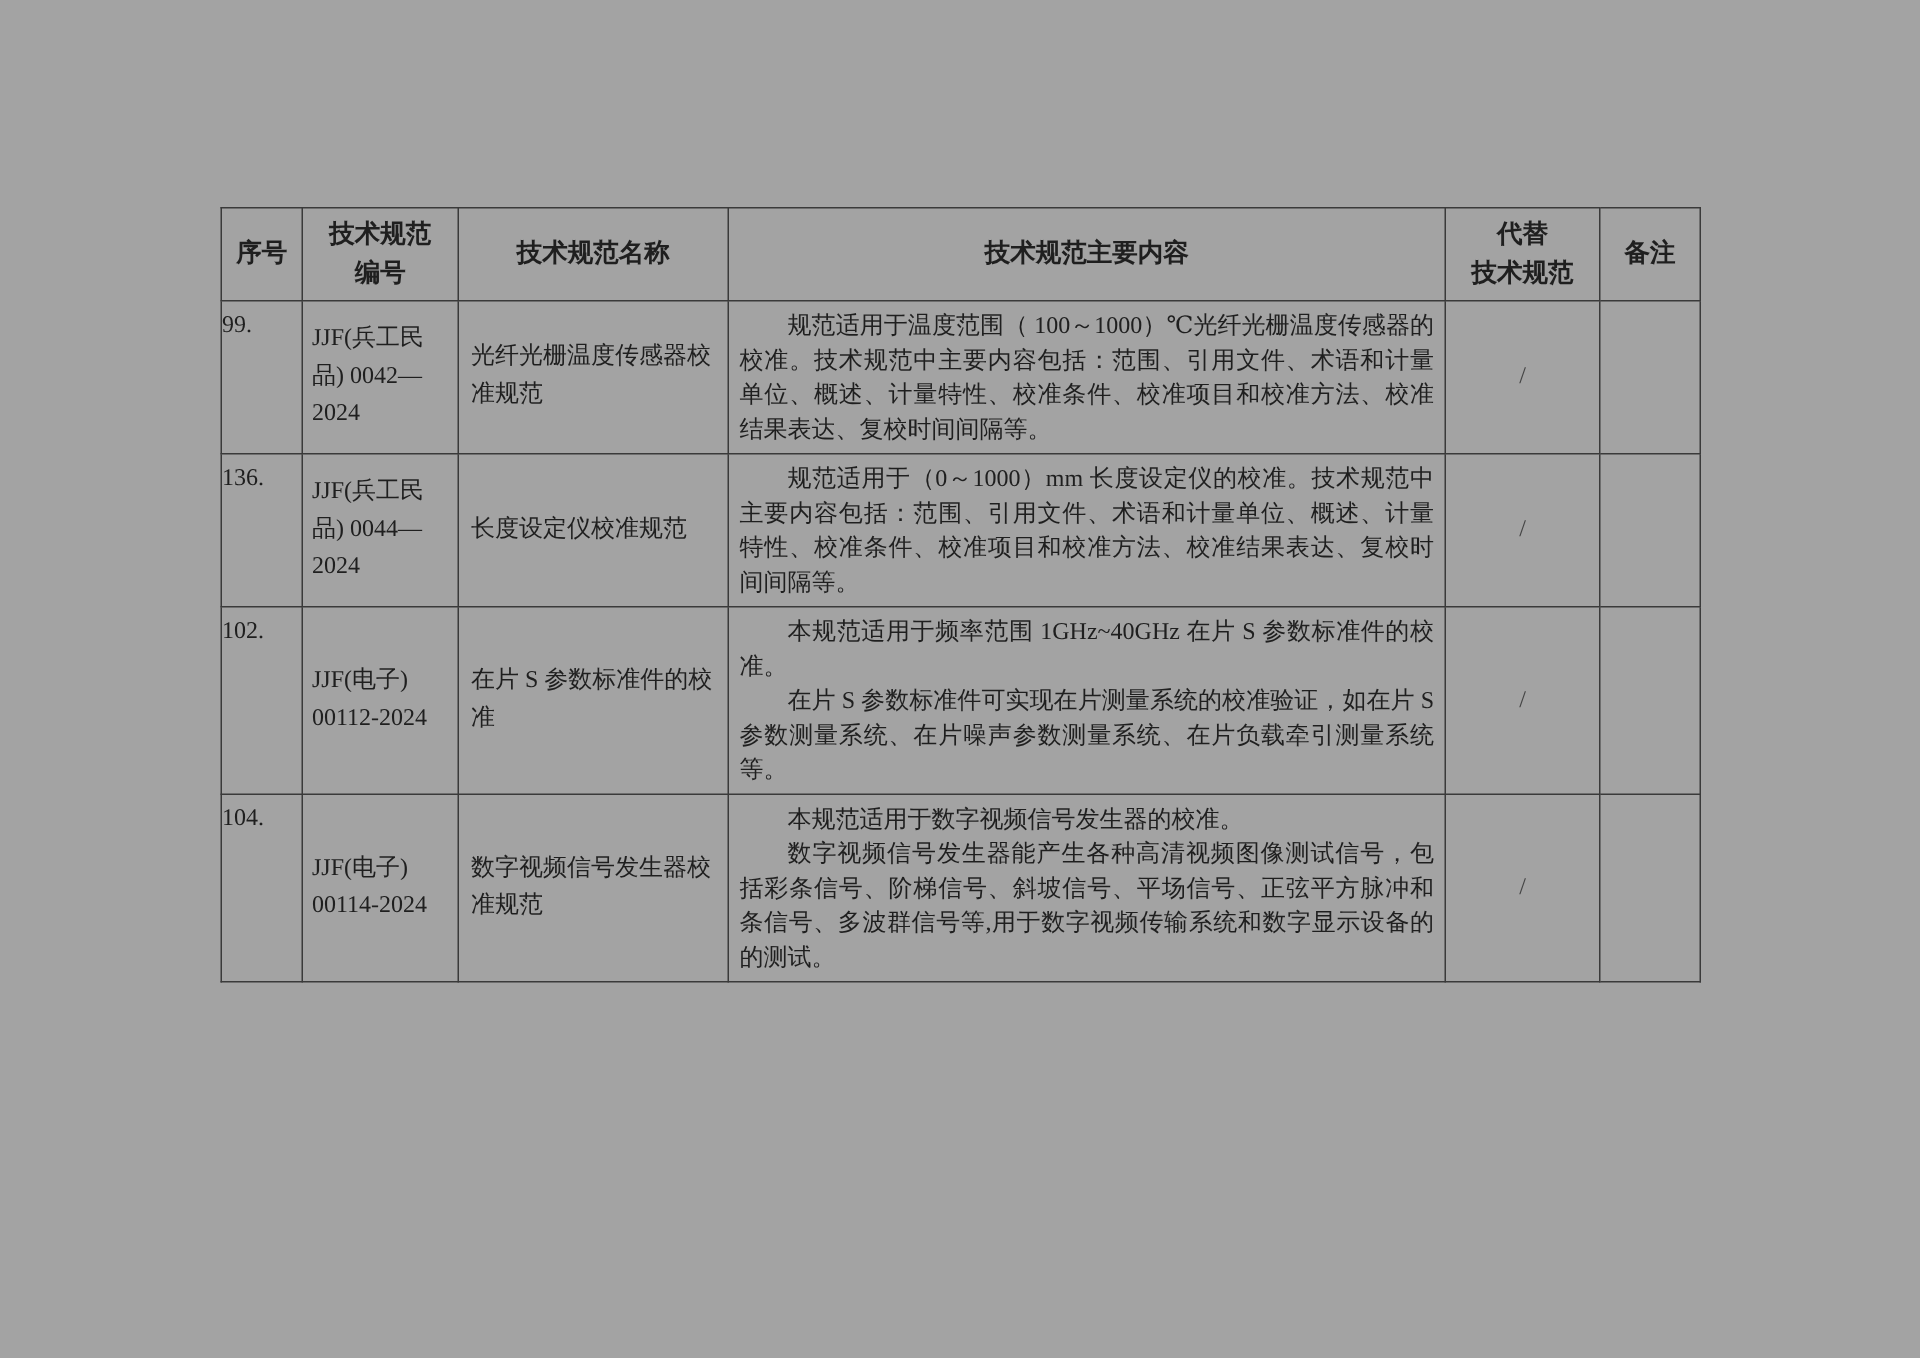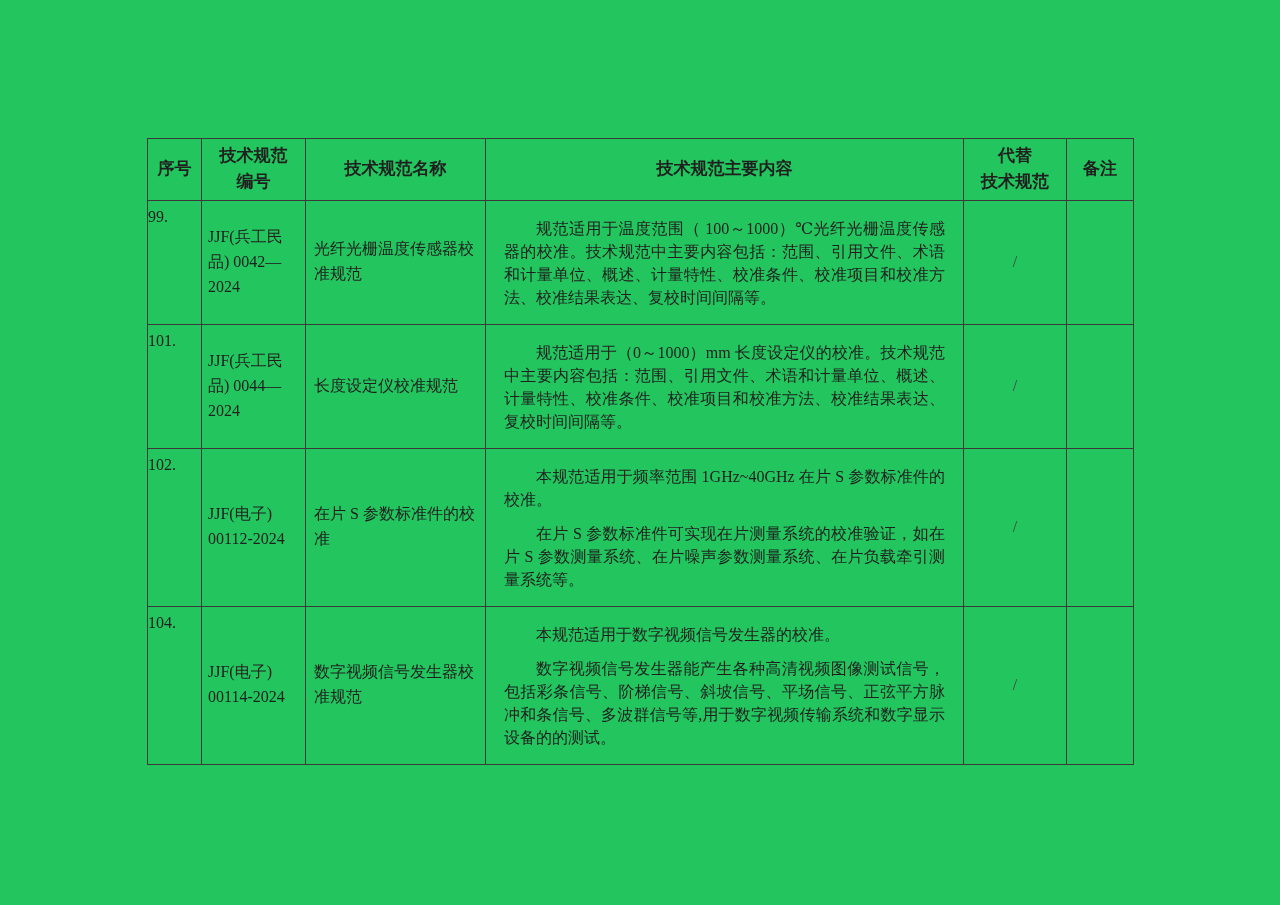--- a/index.html
+++ b/index.html
@@ -8,21 +8,21 @@
     background: #ffffff;
     width: 1280px;
     height: 905px;
     font-family: "Liberation Serif", "DejaVu Serif", serif;
     color: #1f1f1f;
   }
   .page {
     position: relative;
     width: 1280px;
     height: 905px;
-    background: #22c55e;
+    background: #a3a3a3;
     overflow: hidden;
   }
   table.spec-table {
     position: absolute;
     left: 147px;
     top: 138px;
     width: 986px;
     border-collapse: collapse;
     table-layout: fixed;
     font-size: 16px;
@@ -71,21 +71,21 @@
   td.cell-name {
     vertical-align: middle;
     padding: 16px 8px;
     line-height: 1.55;
   }
   td.cell-content {
     vertical-align: top;
     padding: 5px 7px 4px 7px;
   }
   td.cell-content p {
-    margin: 11px;
+    margin: 0;
     text-indent: 2em;
     text-align: justify;
     line-height: 23px;
     word-break: break-all;
   }
   td.cell-replaced {
     text-align: center;
     vertical-align: middle;
     font-size: 16px;
     color: #444;
@@ -126,21 +126,21 @@
         <td class="cell-name">光纤光栅温度传感器校准规范</td>
         <td class="cell-content">
             <p>规范适用于温度范围（ 100～1000）℃光纤光栅温度传感器的校准。技术规范中主要内容包括：范围、引用文件、术语和计量单位、概述、计量特性、校准条件、校准项目和校准方法、校准结果表达、复校时间间隔等。</p>
           </td>
         <td class="cell-replaced">/</td>
         <td class="cell-remark"></td>
       </tr>
 
 
       <tr class="r101">
-        <td class="cell-index">101.</td>
+        <td class="cell-index">136.</td>
         <td class="cell-code">JJF(兵工民品) 0044—2024</td>
         <td class="cell-name">长度设定仪校准规范</td>
         <td class="cell-content">
             <p>规范适用于（0～1000）mm 长度设定仪的校准。技术规范中主要内容包括：范围、引用文件、术语和计量单位、概述、计量特性、校准条件、校准项目和校准方法、校准结果表达、复校时间间隔等。</p>
           </td>
         <td class="cell-replaced">/</td>
         <td class="cell-remark"></td>
       </tr>
 
       <tr class="r102">

